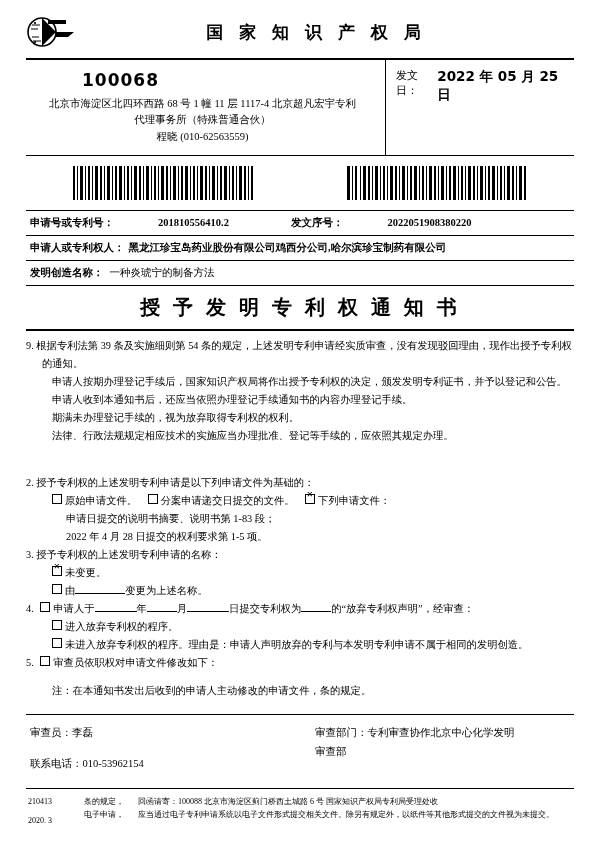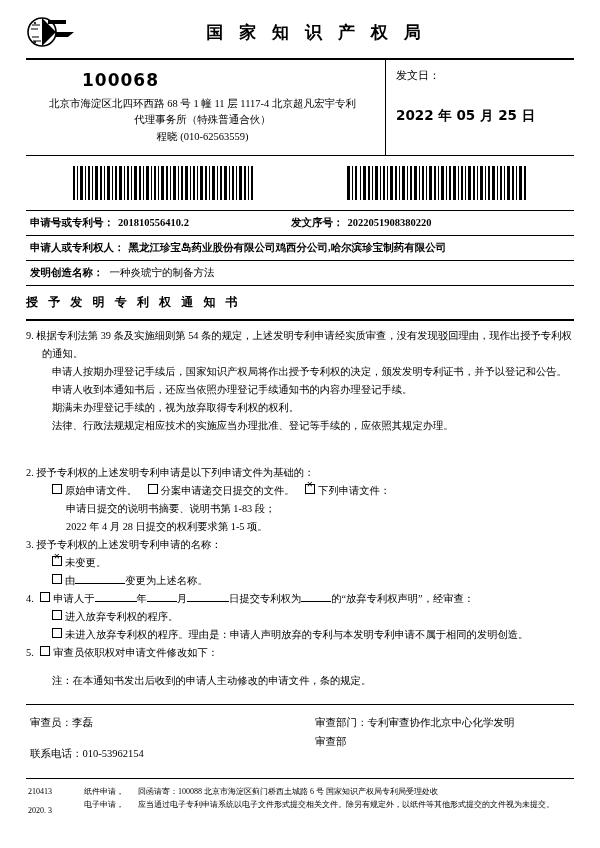--- a/index.html
+++ b/index.html
@@ -70,21 +70,20 @@
     font-family: "DejaVu Sans", sans-serif;
   }
   .addr-line {
     font-size: 10.5px;
     line-height: 1.55;
   }
   .addr-right {
     flex: 0 0 178px;
     padding: 8px 0 6px 10px;
     display: flex;
-    flex-direction: column;
   }
   .date-label {
     font-size: 11px;
     margin-bottom: 24px;
   }
   .date-value {
     font-size: 13.5px;
     font-weight: bold;
     text-align: left;
     padding-right: 6px;
@@ -107,30 +106,30 @@
 
   
   .info-row {
     display: flex;
     border-bottom: 1px solid #000;
     font-size: 10.5px;
     padding: 5px 0 5px 4px;
     align-items: baseline;
   }
   .info-row.thick { border-bottom: 1.5px solid #000; align-items: center; }
-  .info-cell { display: flex; align-items: baseline; }
+  .info-cell { display: flex; align-items: baseline; gap: 40px; }
   .info-cell.half { flex: 0 0 48%; }
   .lbl { font-weight: bold; white-space: nowrap; }
   .val { font-weight: bold; margin-left: 4px; }
   .val-plain { margin-left: 6px; }
 
   
   .doc-title {
-    text-align: left;
-    font-size: 12px;
+    text-align: center;
+    font-size: 20px;
     font-weight: bold;
     letter-spacing: 3px;
     padding: 8px 0 8px 0;
     border-bottom: 2px solid #000;
     font-family: "DejaVu Sans", sans-serif;
   }
 
   
   .body {
     font-size: 10.3px;
@@ -430,21 +429,21 @@
   </div>
 
   <div class="footer-sep"></div>
   <div class="footer">
     <div class="footer-left">
       <div>210413</div>
       <div style="margin-top:6px;">2020. 3</div>
     </div>
     <div class="footer-right">
       <div class="footer-row">
-        <span class="fr-lbl">纸件申请，</span>
+        <span class="fr-lbl">条的规定，</span>
         <span class="fr-txt">回函请寄：100088 北京市海淀区蓟门桥西土城路 6 号   国家知识产权局专利局受理处收</span>
       </div>
       <div class="footer-row">
         <span class="fr-lbl">电子申请，</span>
         <span class="fr-txt">应当通过电子专利申请系统以电子文件形式提交相关文件。除另有规定外，以纸件等其他形式提交的文件视为未提交。</span>
       </div>
     </div>
   </div>
 
 </div>

